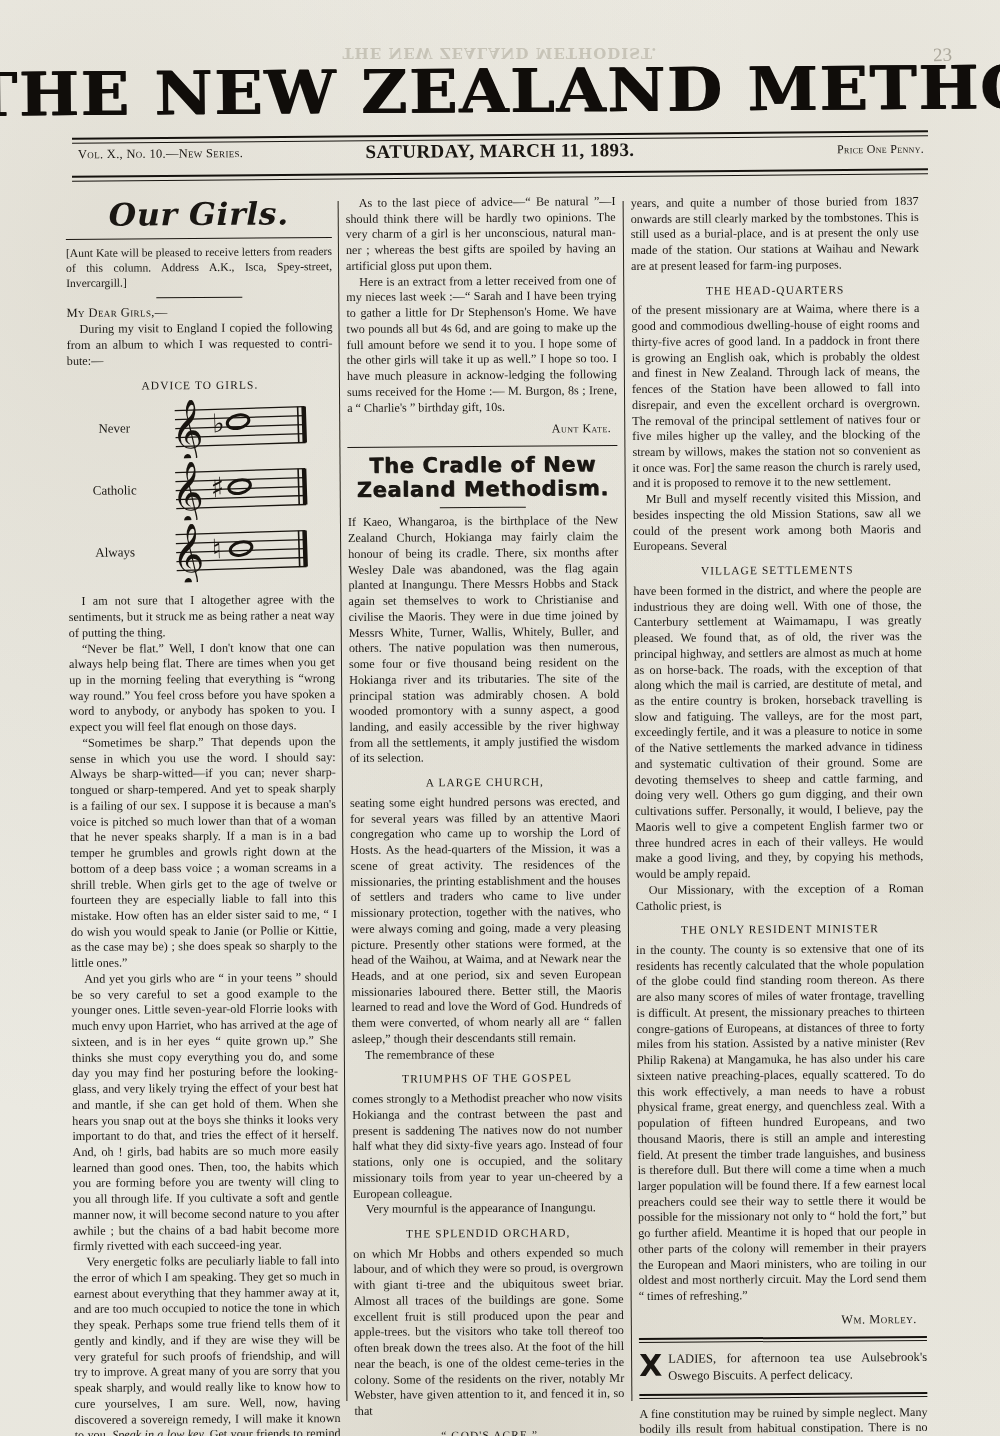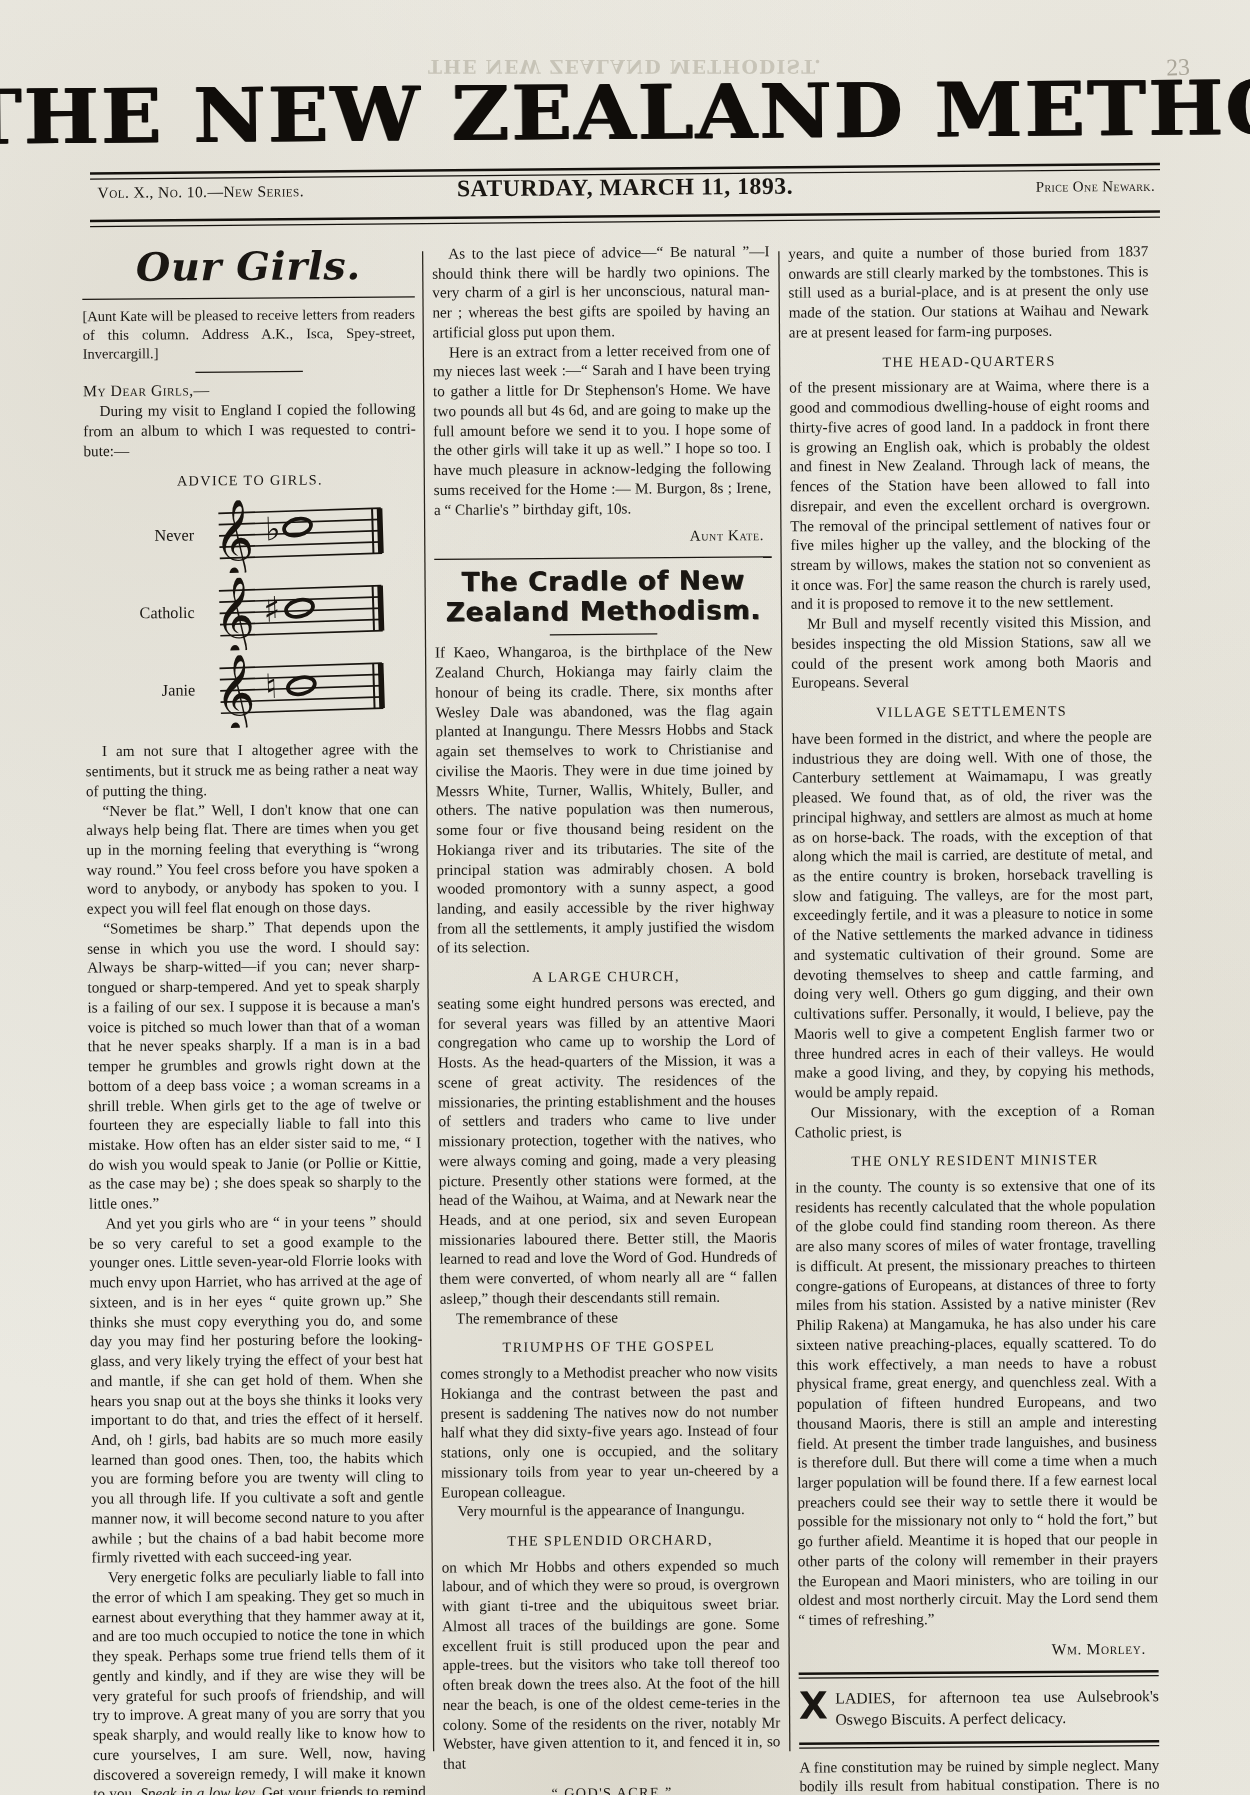--- a/index.html
+++ b/index.html
@@ -121,21 +121,21 @@
   .subhead{
     text-align:center;font-variant:small-caps;
     font-size:11.4px;letter-spacing:1.1px;
     margin:9px 0 5px 0;
   }
 
   
   .music-block{margin:2px 0 10px 0;}
   .music-row{display:flex;align-items:center;height:62px;}
   .music-label{
-    width:82px;font-size:13px;text-align:right;padding-left:6px;
+    width:82px;font-size:13px;text-align:center;padding-left:6px;
   }
   .stave-wrap{flex:1;display:flex;justify-content:flex-start;}
   svg.stave{display:block;transform:rotate(-1.4deg);}
 
   
   .cradle-head{
     font-family:"DejaVu Sans", sans-serif;
     font-weight:bold;
     font-size:21px;
     text-align:center;
@@ -178,21 +178,21 @@
 
   <div class="masthead">
     <div class="masthead-title">THE NEW ZEALAND METHODIST.</div>
   </div>
 
   <div class="rule-double" style="top:134px;"></div>
 
   <div class="issueline">
     <span class="vol">Vol. X., No. 10.—New Series.</span>
     <span class="dateline">SATURDAY, MARCH 11, 1893.</span>
-    <span class="price">Price One Newark.</span>
+    <span class="price">Price One Penny.</span>
   </div>
 
   <div class="rule-double" style="top:172px;"></div>
 
   <div class="cols">
 
     <div class="coldiv d1"></div>
     <div class="coldiv d2"></div>
 
     <div class="col col1">
@@ -249,21 +249,21 @@
               <ellipse cx="84" cy="26" rx="11" ry="6.5" fill="none" stroke="#18140f" stroke-width="3" transform="rotate(-12 84 26)"></ellipse>
               <g stroke="#18140f">
                 <line x1="143" y1="10" x2="143" y2="46" stroke-width="1.6"></line>
                 <line x1="149" y1="10" x2="149" y2="46" stroke-width="4.5"></line>
               </g>
             </svg>
           </div>
         </div>
 
         <div class="music-row">
-          <div class="music-label">Janie</div>
+          <div class="music-label">Always</div>
           <div class="stave-wrap">
             <svg class="stave" width="160" height="58" viewBox="0 0 160 58">
               <g stroke="#18140f" stroke-width="1.3">
                 <line x1="20" y1="10" x2="150" y2="10"></line>
                 <line x1="20" y1="19" x2="150" y2="19"></line>
                 <line x1="20" y1="28" x2="150" y2="28"></line>
                 <line x1="20" y1="37" x2="150" y2="37"></line>
                 <line x1="20" y1="46" x2="150" y2="46"></line>
               </g>
               <text x="16" y="48" font-family="DejaVu Serif, serif" font-size="54" fill="#18140f">𝄞</text>

